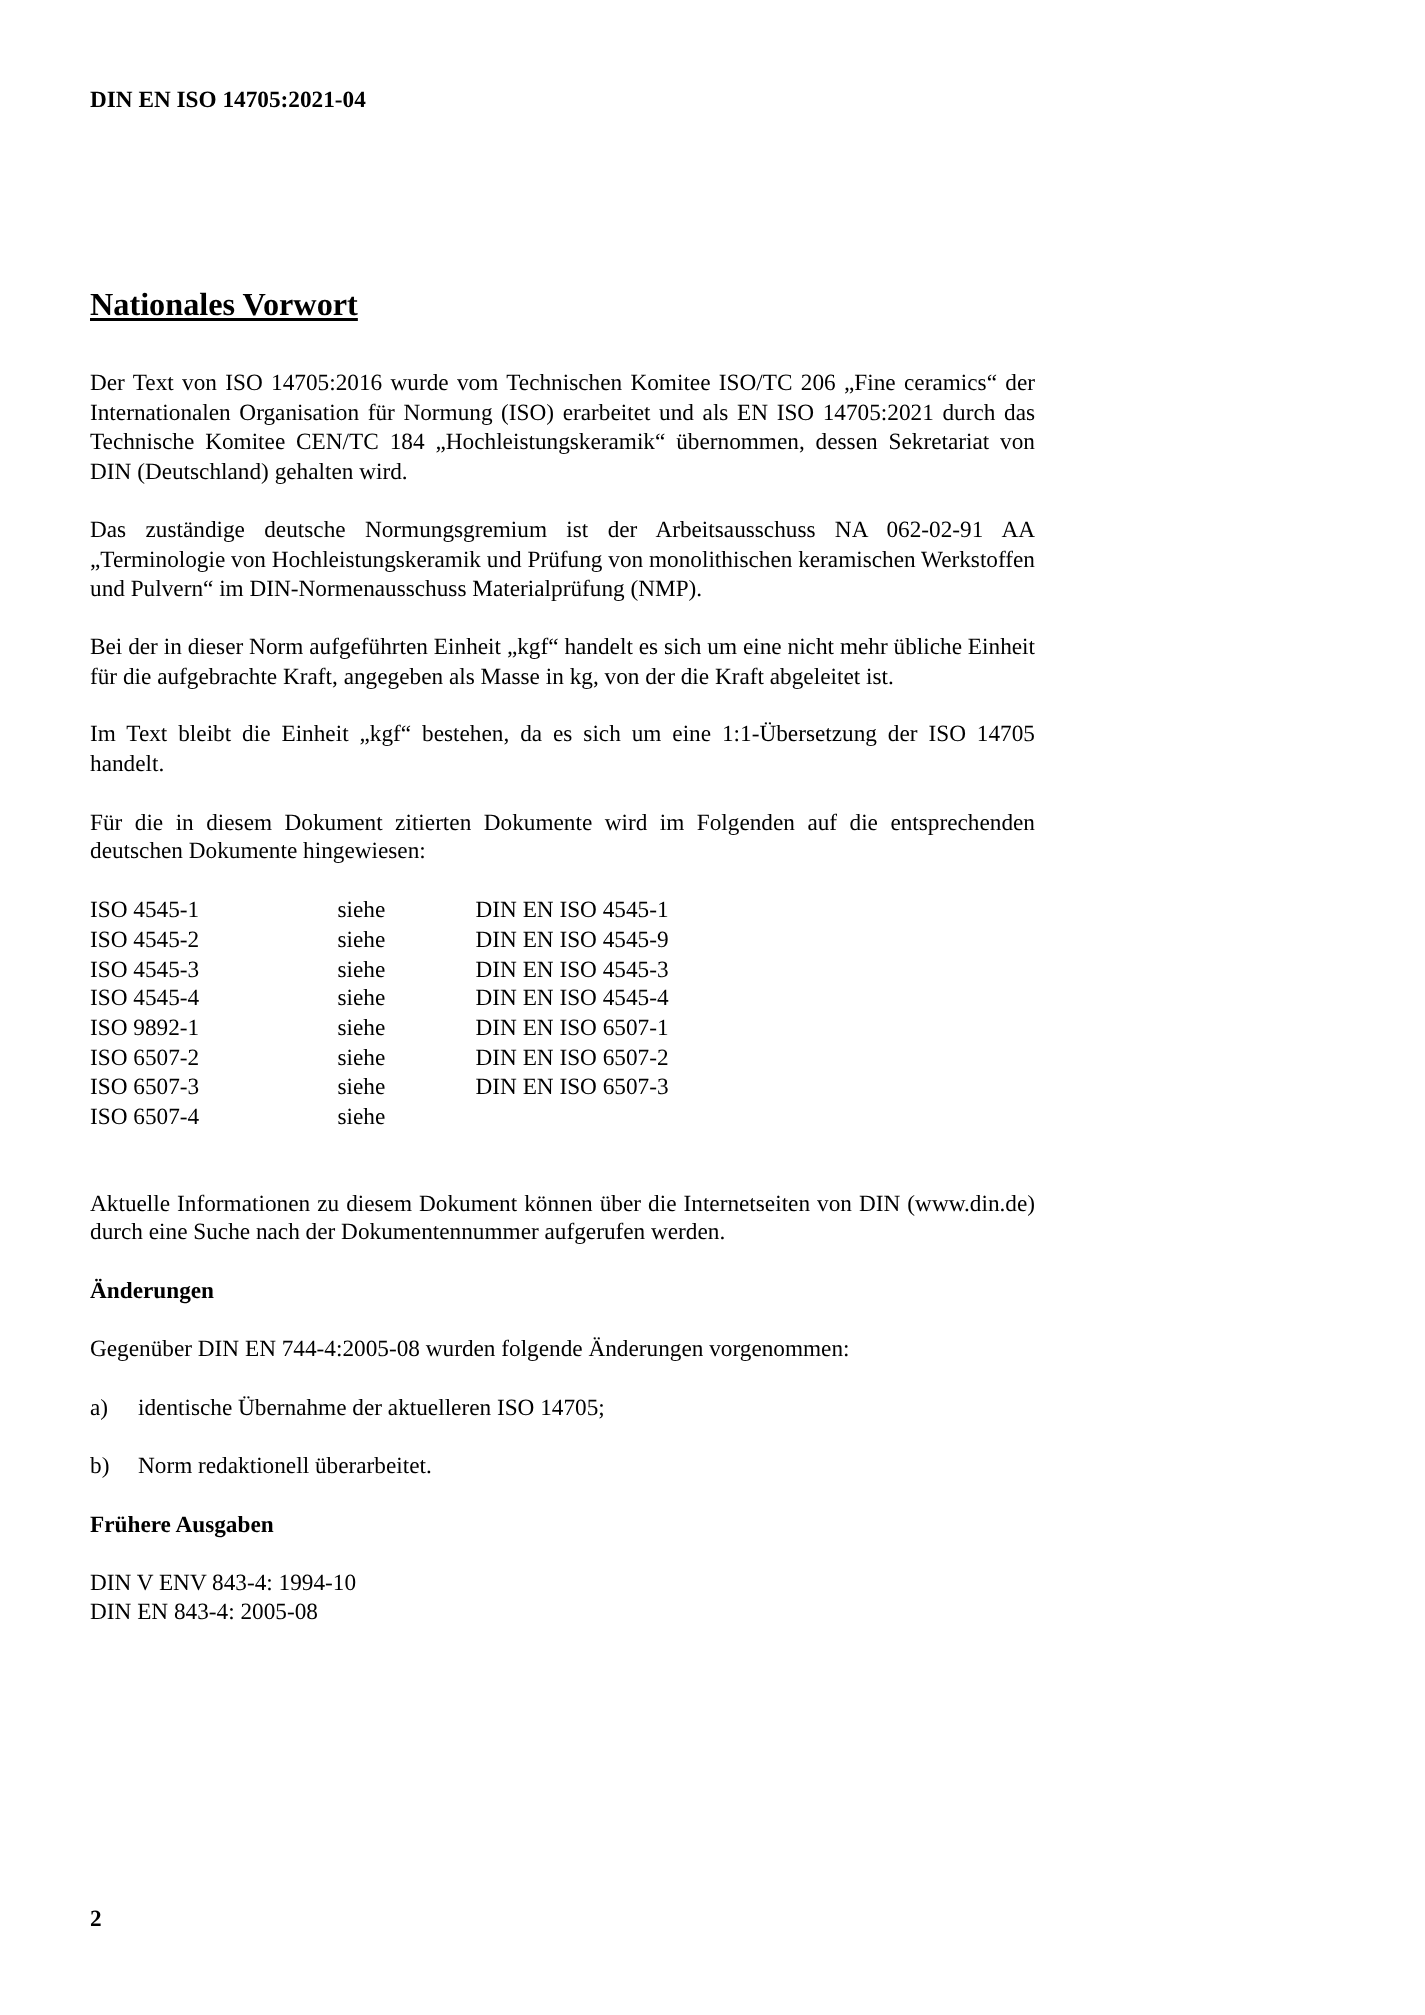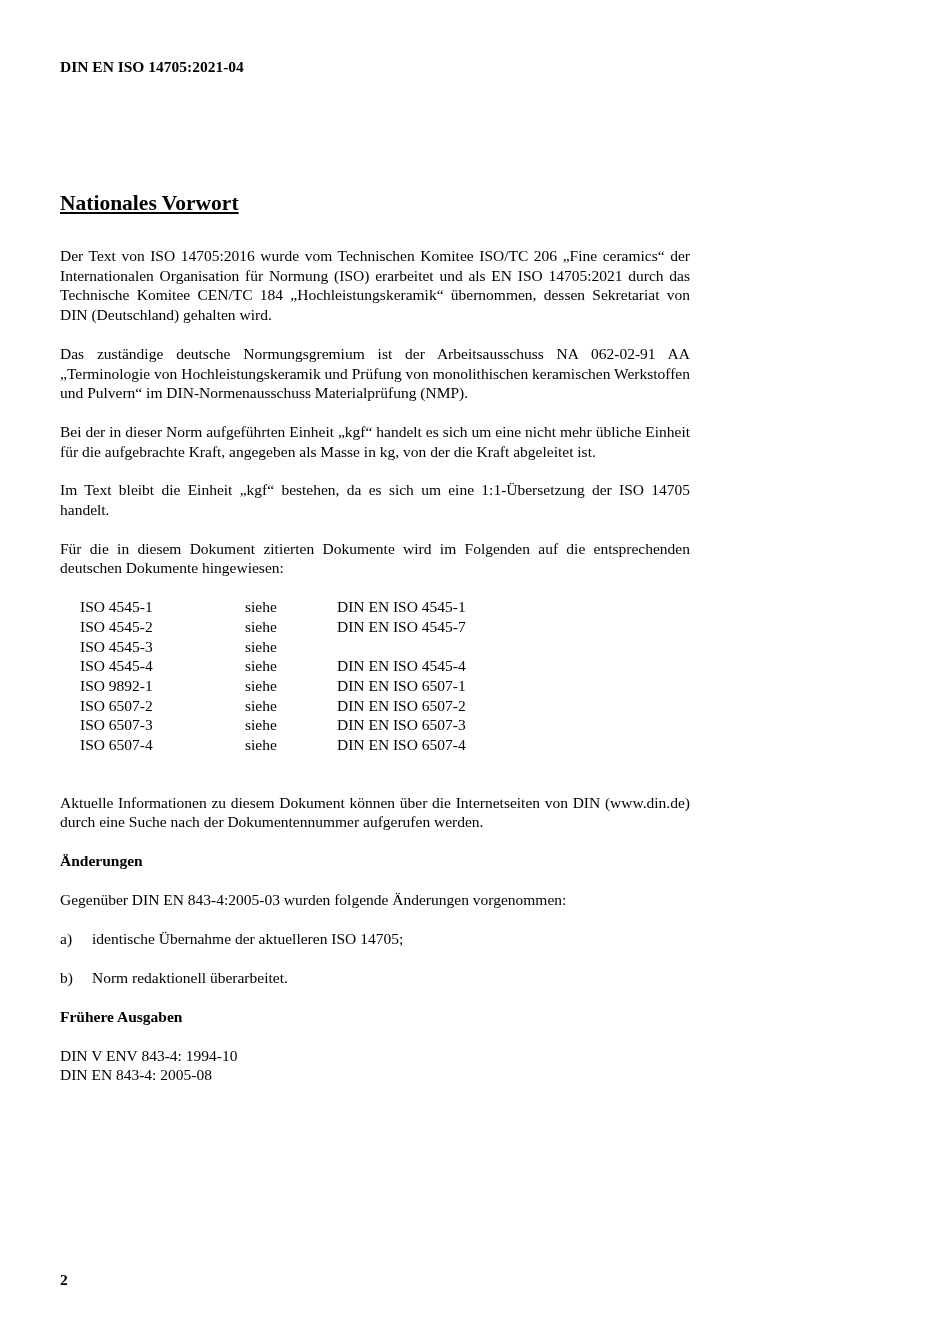--- a/index.html
+++ b/index.html
@@ -38,21 +38,20 @@
     margin-bottom: 19px;
   }
   .ref-table {
     margin-top: 18px;
     margin-bottom: 38px;
   }
   .ref-row {
     display: grid;
     grid-template-columns: 165px 92px 1fr;
     line-height: 19.7px;
-    margin-left: 20px;
   }
   .subheading {
     font-weight: bold;
     line-height: 19.7px;
     margin-bottom: 19px;
   }
   .list-item {
     display: flex;
     line-height: 19.7px;
     margin-bottom: 19.5px;
@@ -92,25 +91,26 @@
 
   <div class="ref-table">
     <div class="ref-row">
       <span>ISO 4545-1</span>
       <span>siehe</span>
       <span>DIN EN ISO 4545-1</span>
     </div>
     <div class="ref-row">
       <span>ISO 4545-2</span>
       <span>siehe</span>
-      <span>DIN EN ISO 4545-7</span>
+      <span>DIN EN ISO 4545-9</span>
     </div>
     <div class="ref-row">
       <span>ISO 4545-3</span>
       <span>siehe</span>
+      <span>DIN EN ISO 4545-3</span>
     </div>
     <div class="ref-row">
       <span>ISO 4545-4</span>
       <span>siehe</span>
       <span>DIN EN ISO 4545-4</span>
     </div>
     <div class="ref-row">
       <span>ISO 9892-1</span>
       <span>siehe</span>
       <span>DIN EN ISO 6507-1</span>
@@ -121,29 +121,28 @@
       <span>DIN EN ISO 6507-2</span>
     </div>
     <div class="ref-row">
       <span>ISO 6507-3</span>
       <span>siehe</span>
       <span>DIN EN ISO 6507-3</span>
     </div>
     <div class="ref-row">
       <span>ISO 6507-4</span>
       <span>siehe</span>
-      <span>DIN EN ISO 6507-4</span>
     </div>
   </div>
 
   <p class="body-par">Aktuelle Informationen zu diesem Dokument können über die Internetseiten von DIN (www.din.de) durch eine Suche nach der Dokumentennummer aufgerufen werden.</p>
 
   <div class="subheading">Änderungen</div>
 
-  <p class="body-par">Gegenüber DIN EN 843-4:2005-03 wurden folgende Änderungen vorgenommen:</p>
+  <p class="body-par">Gegenüber DIN EN 744-4:2005-08 wurden folgende Änderungen vorgenommen:</p>
 
   <div class="list-item">
     <span class="list-marker">a)</span>
     <span>identische Übernahme der aktuelleren ISO 14705;</span>
   </div>
   <div class="list-item">
     <span class="list-marker">b)</span>
     <span>Norm redaktionell überarbeitet.</span>
   </div>
 

